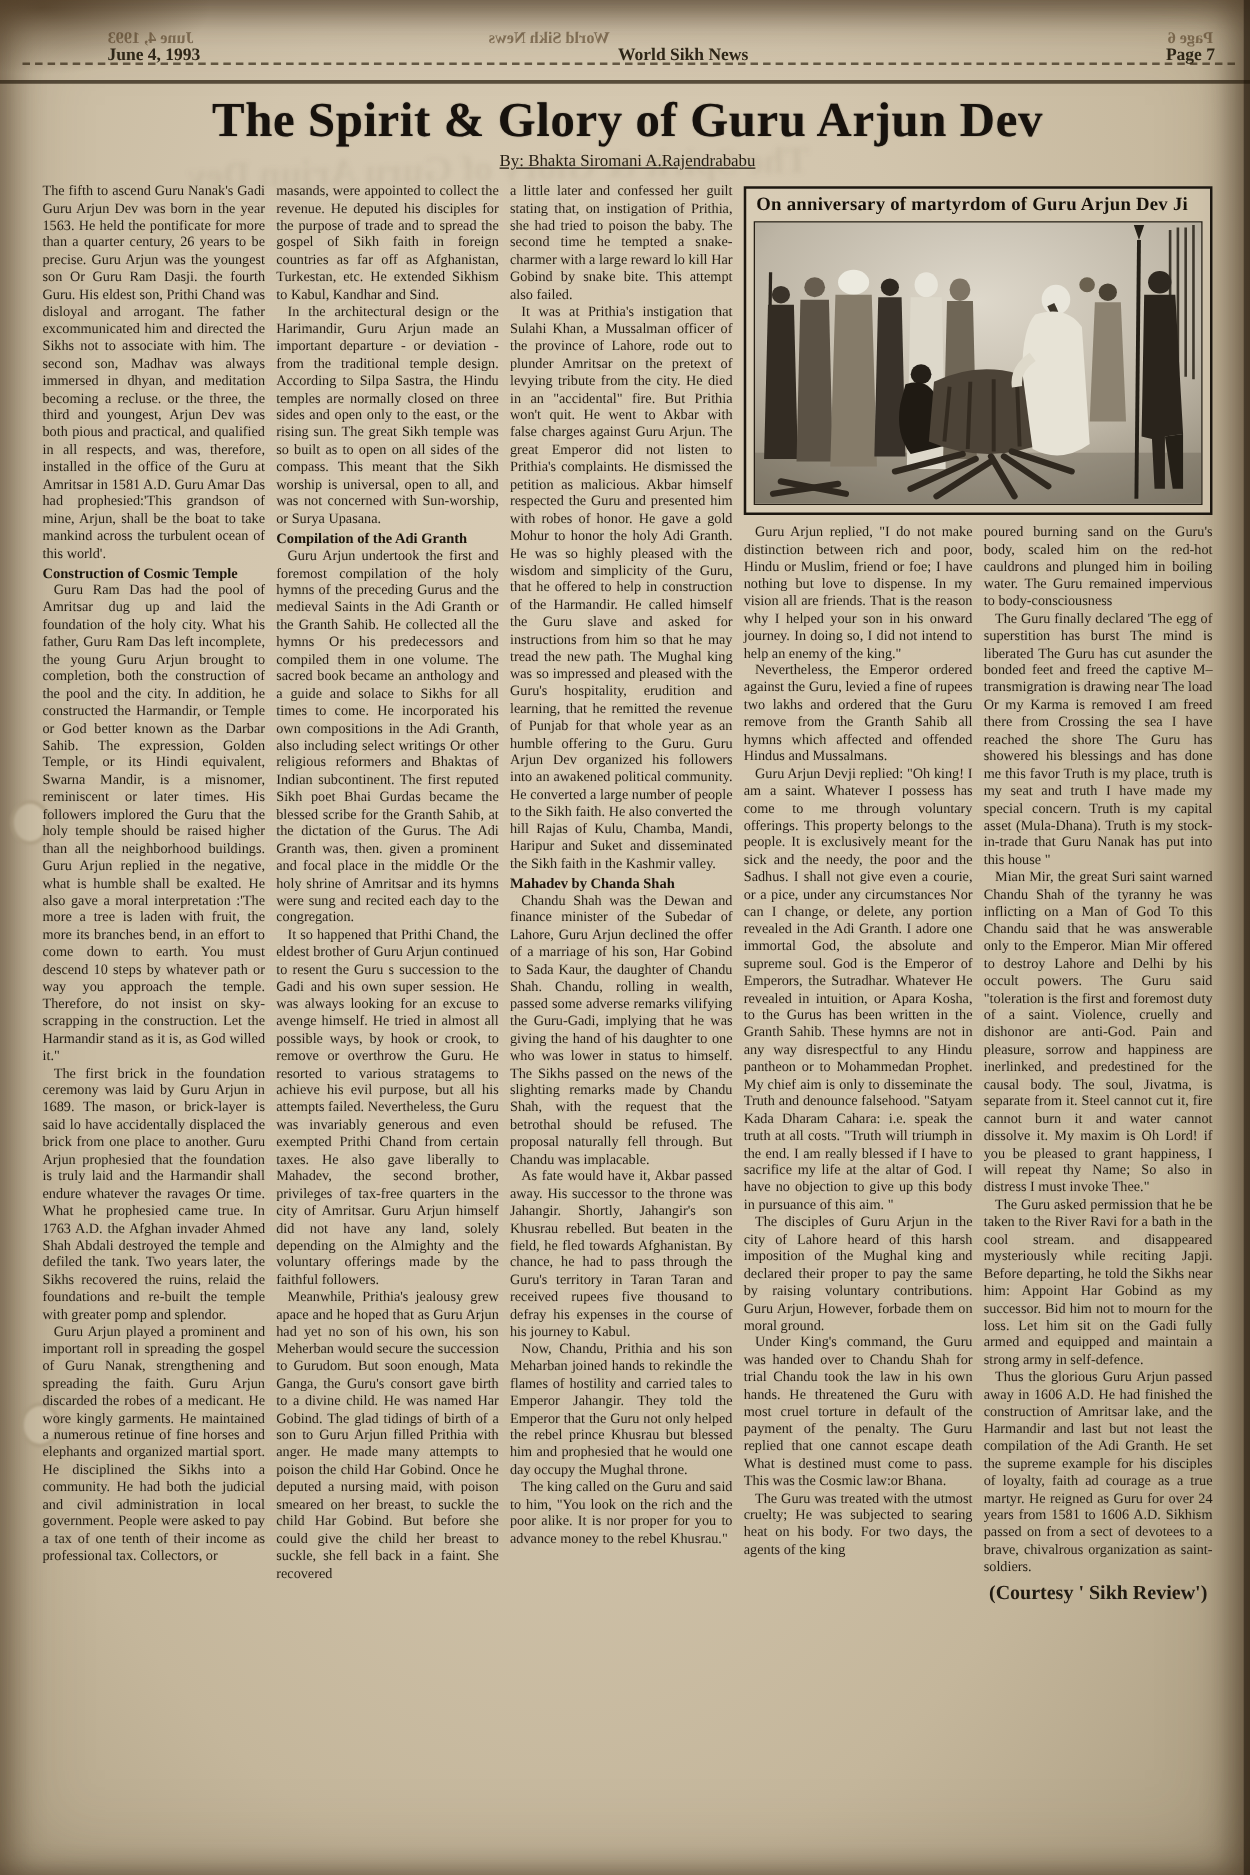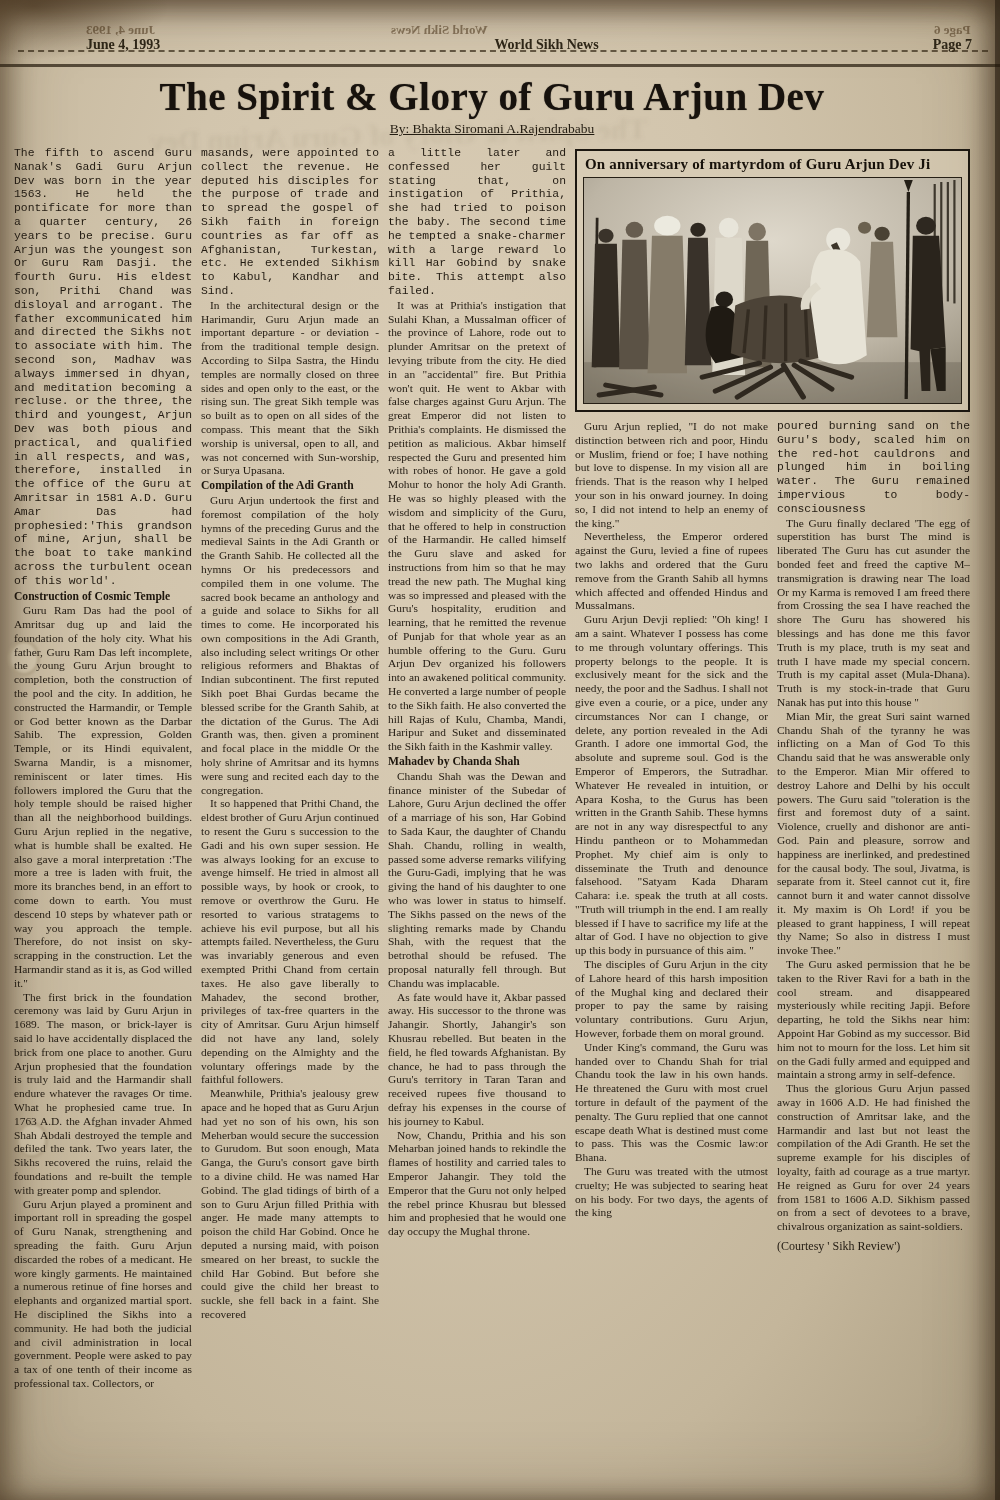--- a/index.html
+++ b/index.html
@@ -20,34 +20,34 @@
   
   .ghost-row{position:absolute;top:22px;left:86px;right:30px;display:flex;justify-content:space-between;
     font-weight:bold;font-size:13px;color:rgba(70,48,22,.55);filter:blur(.4px);}
   .ghost-row span{display:inline-block;transform:scaleX(-1);}
   .ghost-row .g-center{margin-right:210px;}
   .header-row{position:absolute;top:37px;left:86px;right:28px;display:flex;justify-content:space-between;
     font-weight:bold;font-size:14px;color:#2e2617;z-index:1;}
   .dash-rule{position:absolute;top:50px;left:18px;right:12px;border-top:2px dashed rgba(52,40,22,.70);z-index:2;}
   .solid-rule{position:absolute;top:64px;left:0;right:0;border-top:3px solid rgba(45,35,20,.75);}
 
-  .content{position:absolute;top:70px;left:14px;right:30px;}
+  .content{position:absolute;top:70px;left:34px;right:30px;}
   h1.headline{margin:4px 0 2px;text-align:center;font-size:39px;letter-spacing:.5px;color:#17120d;
     font-weight:bold;text-shadow:0 0 1px rgba(23,18,13,.6);}
   .byline{text-align:center;font-weight:normal;font-size:13.5px;text-decoration:underline;margin:2px 0 10px;color:#241d12;}
   .ghost-smudge{position:absolute;top:118px;left:150px;transform:scaleX(-1) rotate(1.5deg);
     font-size:30px;font-weight:bold;color:rgba(80,60,35,.08);filter:blur(2px);white-space:nowrap;pointer-events:none;}
 
   
   .body{display:flex;gap:9px;}
   .col{flex:0 0 178px;width:178px;font-size:11.4px;line-height:13.8px;text-align:justify;color:#221b12;}
   .col p{margin:0;text-indent:9px;}
-  .col p.cont{text-indent:0;font-family:Liberation Mono, monospace;}
+  .col p.cont{text-indent:0;}
   .col h3{margin:1px 0;font-size:11.6px;color:#1d160d;}
-  .col .credit{font-weight:normal;text-align:left;text-indent:0;margin-top:6px;font-size:12px;}
+  .col .credit{font-weight:bold;text-align:center;text-indent:0;margin-top:6px;font-size:16px;}
   .right-wrap{flex:1;display:flex;flex-direction:column;}
   .cols2{display:flex;gap:9px;}
   .cols2 .col{flex:1;width:auto;}
 
   
   figure.photo{margin:2px 0 8px;border:2px solid #1c1710;padding:5px 6px 6px;background:rgba(218,208,186,.55);}
   .photo-caption{font-weight:bold;font-size:15px;color:#17110a;padding:0 2px 4px;letter-spacing:.2px;}
   .photo-img{border:1px solid #261f15;height:225px;overflow:hidden;background:#b9b2a3;}
   .photo-img svg{display:block;width:100%;height:100%;}
 </style>
@@ -95,20 +95,21 @@
           <p>It so happened that Prithi Chand, the eldest brother of Guru Arjun continued to resent the Guru s succession to the Gadi and his own super session. He was always looking for an excuse to avenge himself. He tried in almost all possible ways, by hook or crook, to remove or overthrow the Guru. He resorted to various stratagems to achieve his evil purpose, but all his attempts failed. Nevertheless, the Guru was invariably generous and even exempted Prithi Chand from certain taxes. He also gave liberally to Mahadev, the second brother, privileges of tax-free quarters in the city of Amritsar. Guru Arjun himself did not have any land, solely depending on the Almighty and the voluntary offerings made by the faithful followers.</p>
           <p>Meanwhile, Prithia's jealousy grew apace and he hoped that as Guru Arjun had yet no son of his own, his son Meherban would secure the succession to Gurudom. But soon enough, Mata Ganga, the Guru's consort gave birth to a divine child. He was named Har Gobind. The glad tidings of birth of a son to Guru Arjun filled Prithia with anger. He made many attempts to poison the child Har Gobind. Once he deputed a nursing maid, with poison smeared on her breast, to suckle the child Har Gobind. But before she could give the child her breast to suckle, she fell back in a faint. She recovered</p>
         </div>
       <div class="col">
           <p class="cont">a little later and confessed her guilt stating that, on instigation of Prithia, she had tried to poison the baby. The second time he tempted a snake-charmer with a large reward lo kill Har Gobind by snake bite. This attempt also failed.</p>
           <p>It was at Prithia's instigation that Sulahi Khan, a Mussalman officer of the province of Lahore, rode out to plunder Amritsar on the pretext of levying tribute from the city. He died in an "accidental" fire. But Prithia won't quit. He went to Akbar with false charges against Guru Arjun. The great Emperor did not listen to Prithia's complaints. He dismissed the petition as malicious. Akbar himself respected the Guru and presented him with robes of honor. He gave a gold Mohur to honor the holy Adi Granth. He was so highly pleased with the wisdom and simplicity of the Guru, that he offered to help in construction of the Harmandir. He called himself the Guru slave and asked for instructions from him so that he may tread the new path. The Mughal king was so impressed and pleased with the Guru's hospitality, erudition and learning, that he remitted the revenue of Punjab for that whole year as an humble offering to the Guru. Guru Arjun Dev organized his followers into an awakened political community. He converted a large number of people to the Sikh faith. He also converted the hill Rajas of Kulu, Chamba, Mandi, Haripur and Suket and disseminated the Sikh faith in the Kashmir valley.</p>
           <h3>Mahadev by Chanda Shah</h3>
           <p>Chandu Shah was the Dewan and finance minister of the Subedar of Lahore, Guru Arjun declined the offer of a marriage of his son, Har Gobind to Sada Kaur, the daughter of Chandu Shah. Chandu, rolling in wealth, passed some adverse remarks vilifying the Guru-Gadi, implying that he was giving the hand of his daughter to one who was lower in status to himself. The Sikhs passed on the news of the slighting remarks made by Chandu Shah, with the request that the betrothal should be refused. The proposal naturally fell through. But Chandu was implacable.</p>
           <p>As fate would have it, Akbar passed away. His successor to the throne was Jahangir. Shortly, Jahangir's son Khusrau rebelled. But beaten in the field, he fled towards Afghanistan. By chance, he had to pass through the Guru's territory in Taran Taran and received rupees five thousand to defray his expenses in the course of his journey to Kabul.</p>
           <p>Now, Chandu, Prithia and his son Meharban joined hands to rekindle the flames of hostility and carried tales to Emperor Jahangir. They told the Emperor that the Guru not only helped the rebel prince Khusrau but blessed him and prophesied that he would one day occupy the Mughal throne.</p>
+          <p>The king called on the Guru and said to him, "You look on the rich and the poor alike. It is nor proper for you to advance money to the rebel Khusrau."</p>
         </div>
 
       <div class="right-wrap">
         <figure class="photo">
           <div class="photo-caption">On anniversary of martyrdom of Guru Arjun Dev Ji</div>
           <div class="photo-img">
             <svg viewBox="0 0 344 226" preserveAspectRatio="none">
               <defs>
                 <radialGradient id="bg" cx="50%" cy="28%" r="85%">
                   <stop offset="0" stop-color="#ded8cb"></stop>

